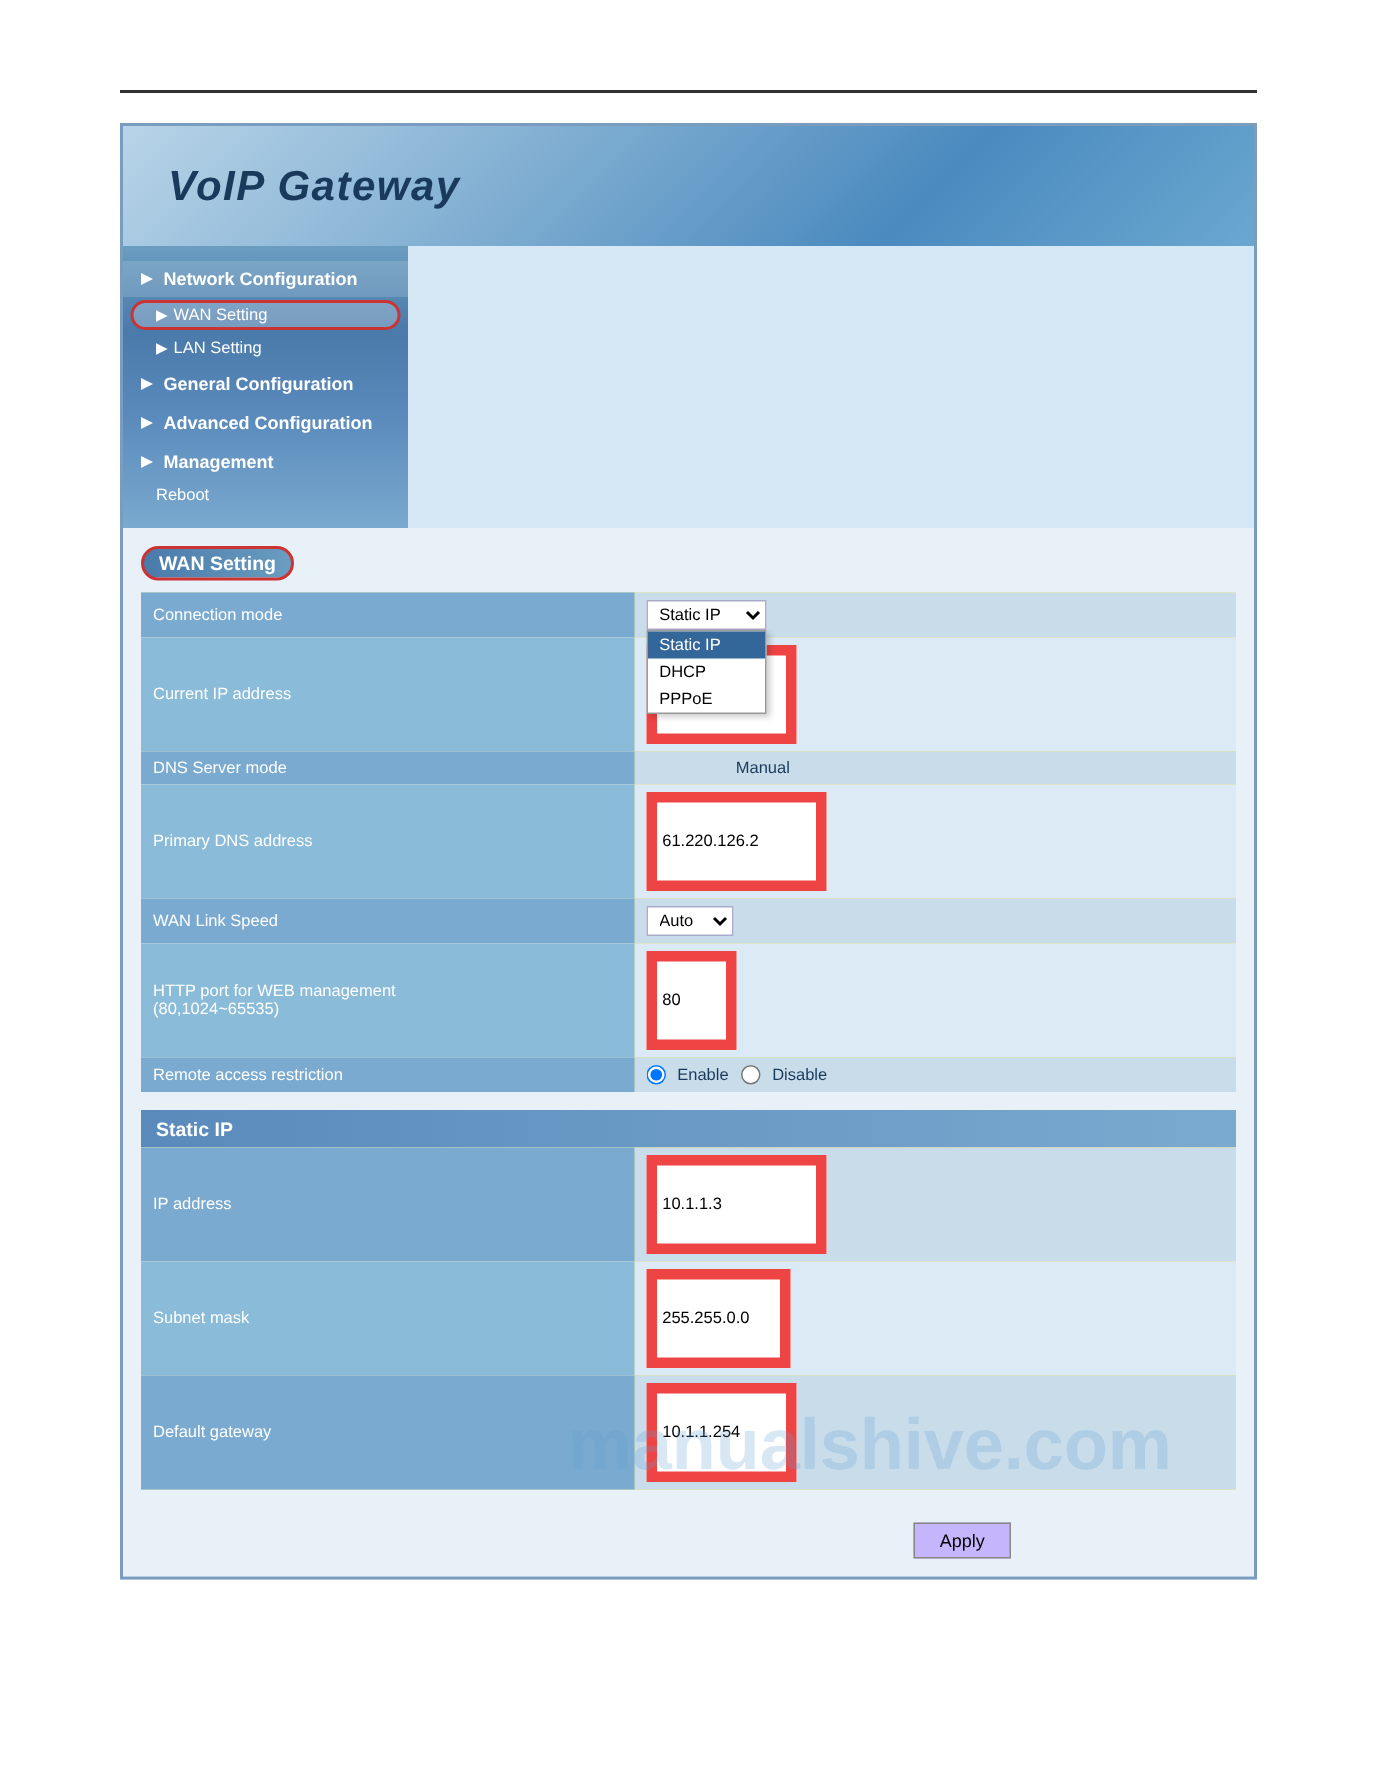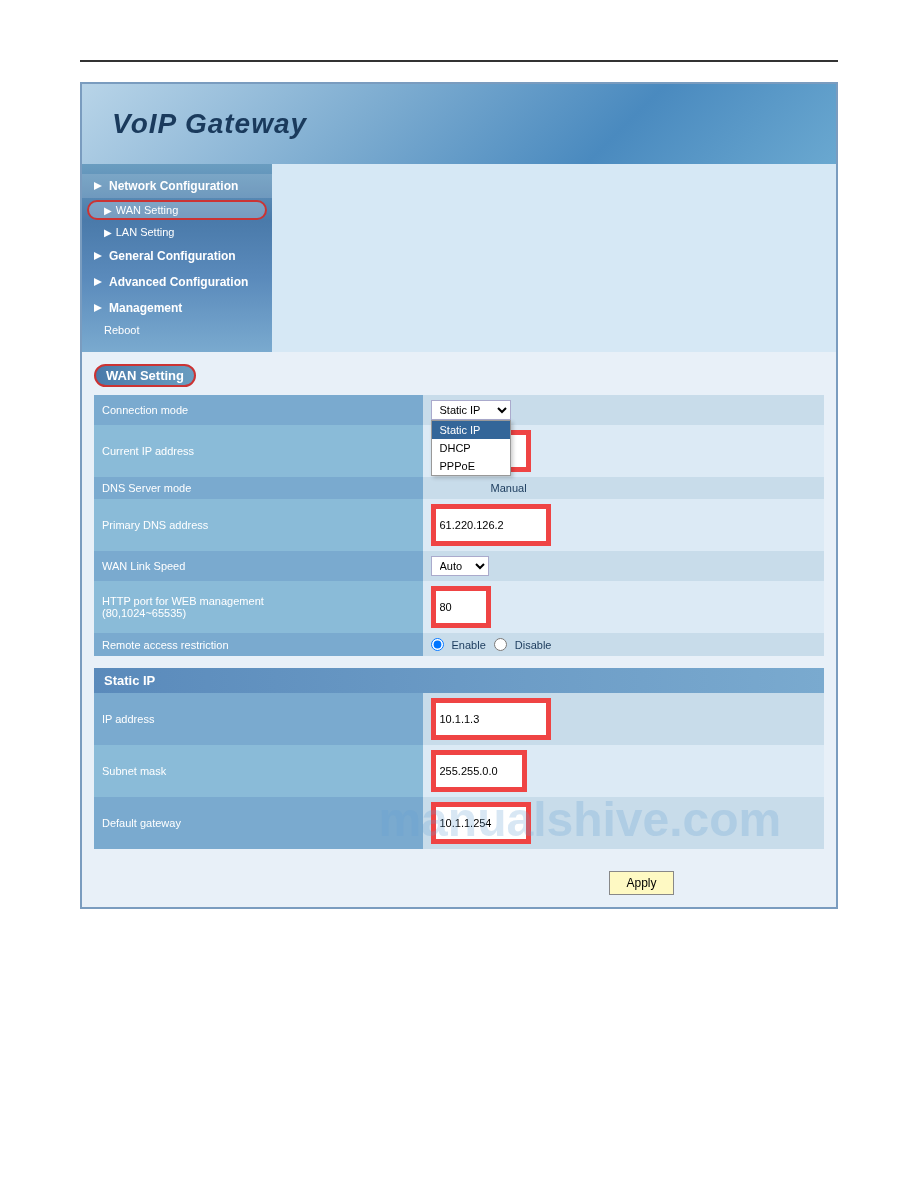--- a/index.html
+++ b/index.html
@@ -158,22 +158,22 @@
 
     .config-table tr:nth-child(odd) td:first-child {
       background: #7aaacf;
     }
 
     .config-table tr:nth-child(even) td:first-child {
       background: #8abbd8;
     }
 
     .config-table input[type="text"] {
-      border: 5px solid #ef4444;
-      padding: 10px 4px;
+      border: 7px solid #ef4444;
+      padding: 20px 4px;
       font-size: 11px;
       width: 120px;
       background: #fff;
     }
 
     .dropdown-wrapper {
       position: relative;
       display: inline-block;
     }
 
@@ -217,21 +217,21 @@
     .radio-group label {
       font-size: 11px;
       color: #1a3a5c;
     }
 
     .static-ip-section {
       margin-top: 10px;
     }
 
     .apply-btn {
-      background: #fef9c3;
+      background: #c4b5fd;
       border: 1px solid #888;
       padding: 4px 16px;
       font-size: 12px;
       cursor: pointer;
       margin-top: 10px;
       margin-left: 50%;
     }
 
     .section-header {
       width: 100%;

